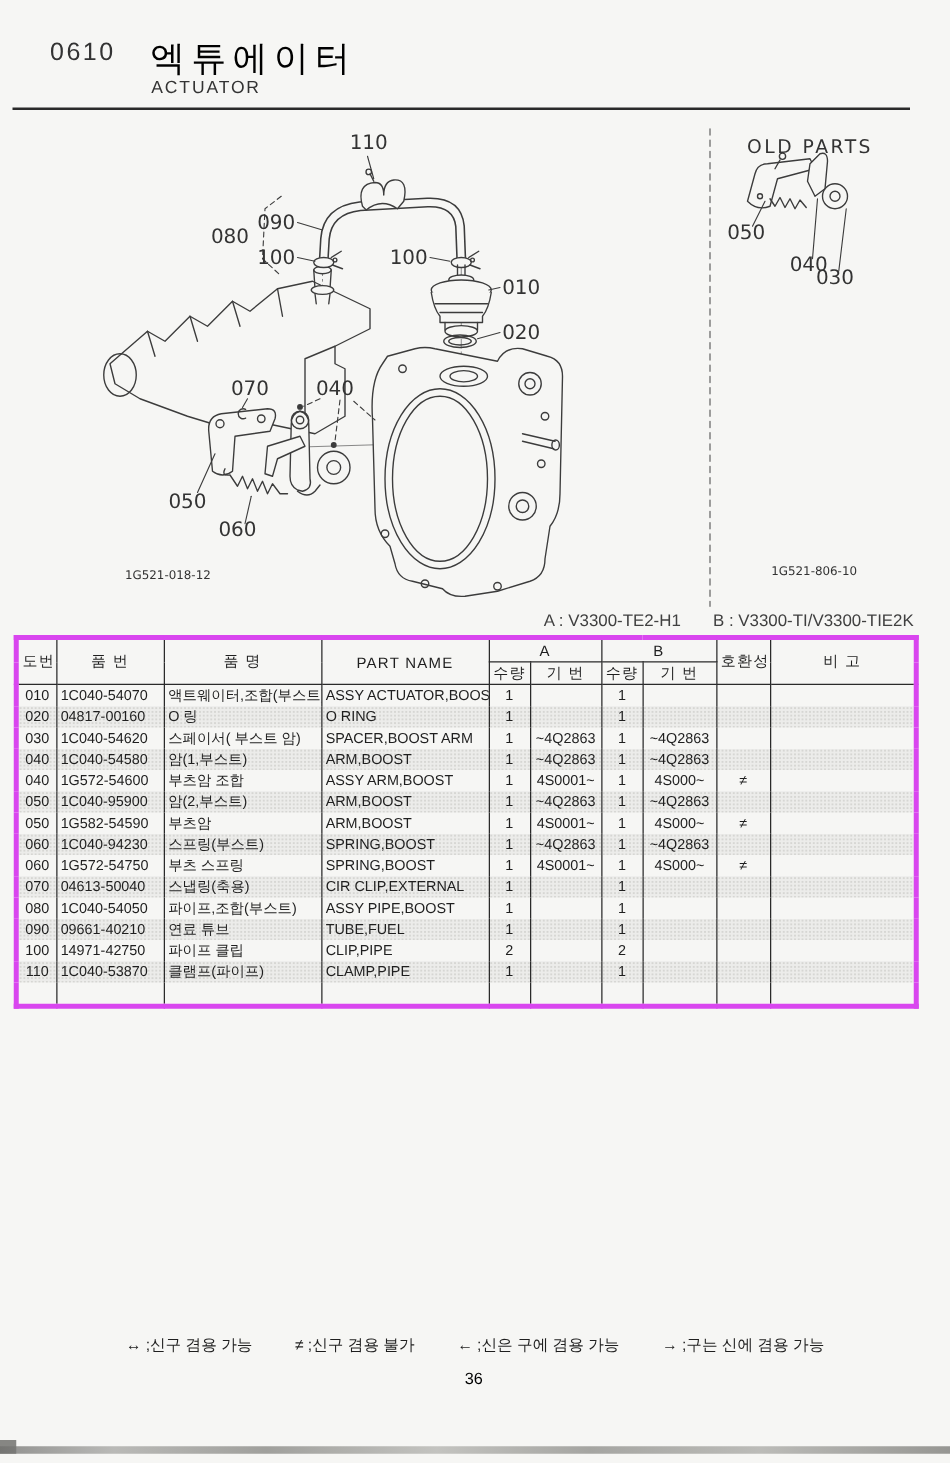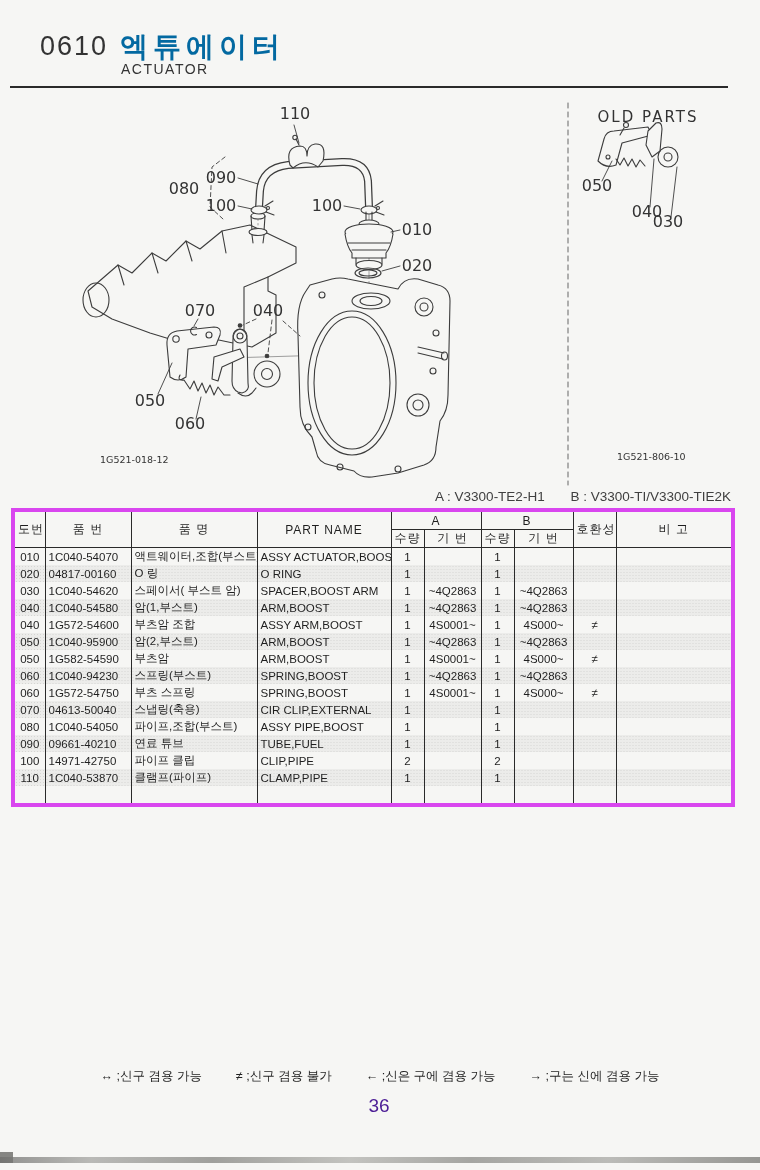--- a/index.html
+++ b/index.html
@@ -2,22 +2,22 @@
 <html><head>
 <meta charset="utf-8">
 <style>
   html,body{margin:0;padding:0;}
   body{
     width:760px;height:1170px;position:relative;overflow:hidden;
     background:#f6f6f4;color:#2b2b2b;
     font-family:"Liberation Sans","DejaVu Sans",sans-serif;
   }
   
-  .hdr-code{position:absolute;left:40px;top:31px;font-size:27px;letter-spacing:2px;color:#333;}
-  .hdr-ko{position:absolute;left:120px;top:28px;font-size:28px;letter-spacing:5px;color:#0369a1;font-weight:bold;}
+  .hdr-code{position:absolute;left:40px;top:31px;font-size:20px;letter-spacing:2px;color:#333;}
+  .hdr-ko{position:absolute;left:120px;top:28px;font-size:28px;letter-spacing:5px;color:#000000;}
   .hdr-en{position:absolute;left:121px;top:61px;font-size:14px;letter-spacing:1.5px;color:#333;}
   .hdr-rule{position:absolute;left:10px;top:86px;width:718px;height:2px;background:#2a2a2a;}
   
   .diagram{position:absolute;left:0;top:95px;width:760px;height:400px;}
   svg text{font-family:"DejaVu Sans","Liberation Sans",sans-serif;fill:#333;}
   
   .models{position:absolute;left:12px;top:489px;width:719px;text-align:right;font-size:13.5px;color:#404040;}
   .models span{margin-left:22px;}
   
   .tblwrap{position:absolute;left:11px;top:508px;}
@@ -30,21 +30,21 @@
   table.parts tbody td{border-left:1px solid #2a2a2a;border-right:1px solid #2a2a2a;height:17px;}
   tr.shaded td{
     background-color:#ececea;
     background-image:radial-gradient(#d6d6d3 26%, rgba(0,0,0,0) 27%);
     background-size:3px 3px;
   }
   td.c{text-align:center;}
   tr.filler td{height:273px;}
   
   .legend{position:absolute;left:0;top:1068px;width:760px;display:flex;justify-content:center;gap:34px;font-size:12.5px;color:#1f1f1f;align-items:center;}
-  .pageno{position:absolute;left:0;top:1095px;width:758px;text-align:center;font-size:19px;color:#4c1d95;}
+  .pageno{position:absolute;left:0;top:1095px;width:758px;text-align:center;font-size:13px;color:#000000;}
   .scanband{position:absolute;left:0;top:1157px;width:760px;height:6px;opacity:.75;
     background:linear-gradient(90deg,#6f6f6d 0%,#a5a5a2 12%,#83837f 28%,#b2b2ae 46%,#8a8a86 62%,#a8a8a4 80%,#767672 100%);}
   .scanmark{position:absolute;left:0;top:1152px;width:13px;height:11px;background:#6a6a66;opacity:.8;}
 </style>
 </head>
 <body>
 
 <div class="hdr-code">0610</div>
 <div class="hdr-ko">엑튜에이터</div>
 <div class="hdr-en">ACTUATOR</div>

